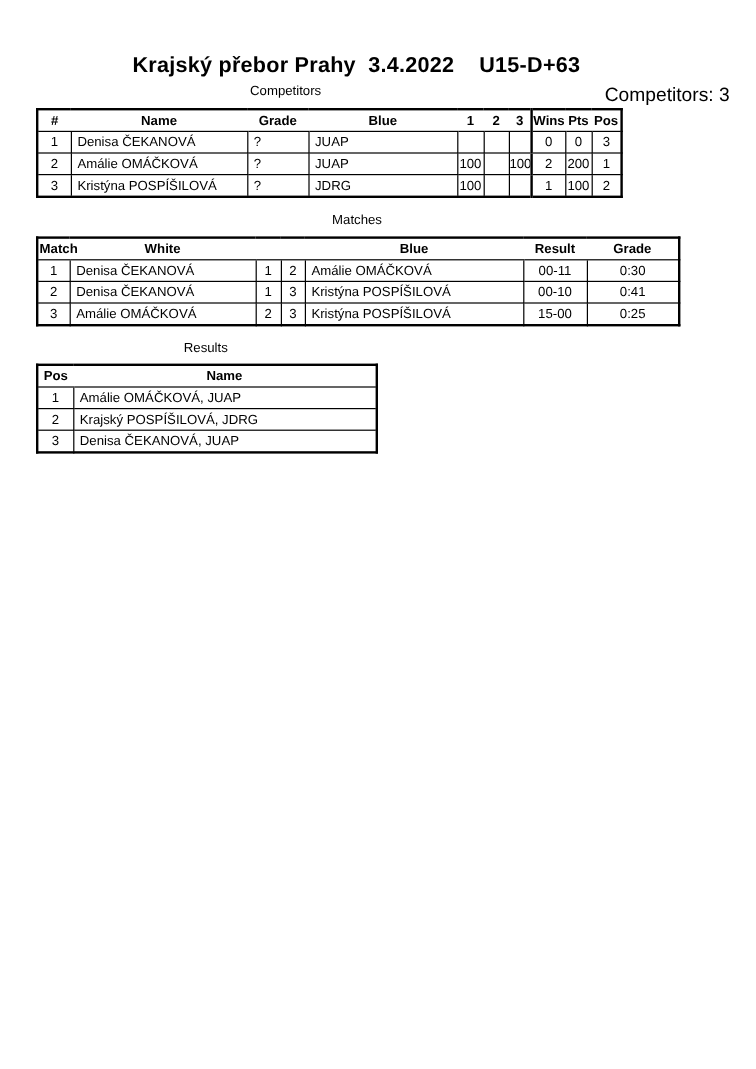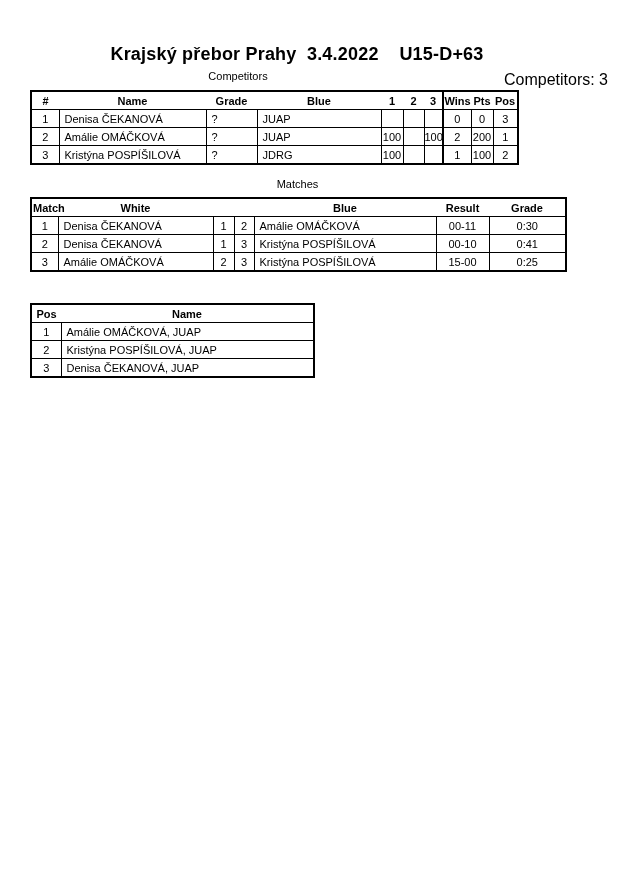--- a/index.html
+++ b/index.html
@@ -173,40 +173,41 @@
         <td class="l">Amálie OMÁČKOVÁ</td>
         <td class="c">2</td>
         <td class="c">3</td>
         <td class="l">Kristýna POSPÍŠILOVÁ</td>
         <td class="c">15-00</td>
         <td class="c">0:25</td>
       </tr>
     </tbody>
   </table>
 
+  <div class="section-label label-results">Results</div>
 
   <table class="tbl-results">
     <colgroup>
       <col style="width:30px">
         <col style="width:253px">
     </colgroup>
     <thead>
       <tr>
         <th>Pos</th>
         <th>Name</th>
       </tr>
     </thead>
     <tbody>
       <tr>
         <td class="c">1</td>
         <td class="l">Amálie OMÁČKOVÁ, JUAP</td>
       </tr>
       <tr>
         <td class="c">2</td>
-        <td class="l">Kristýna POSPÍŠILOVÁ, JUAP</td>
+        <td class="l">Krajský POSPÍŠILOVÁ, JDRG</td>
       </tr>
       <tr>
         <td class="c">3</td>
         <td class="l">Denisa ČEKANOVÁ, JUAP</td>
       </tr>
     </tbody>
   </table>
 
 </div>
 

